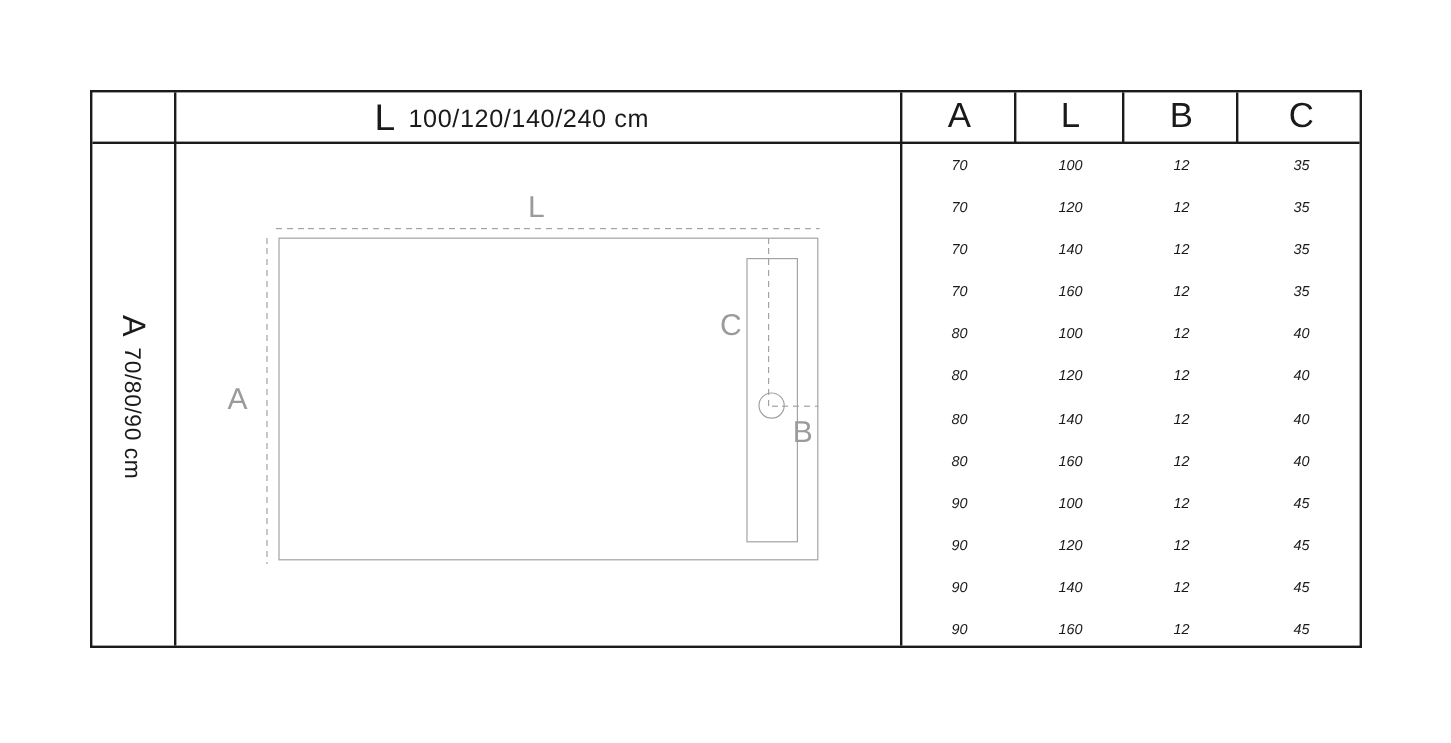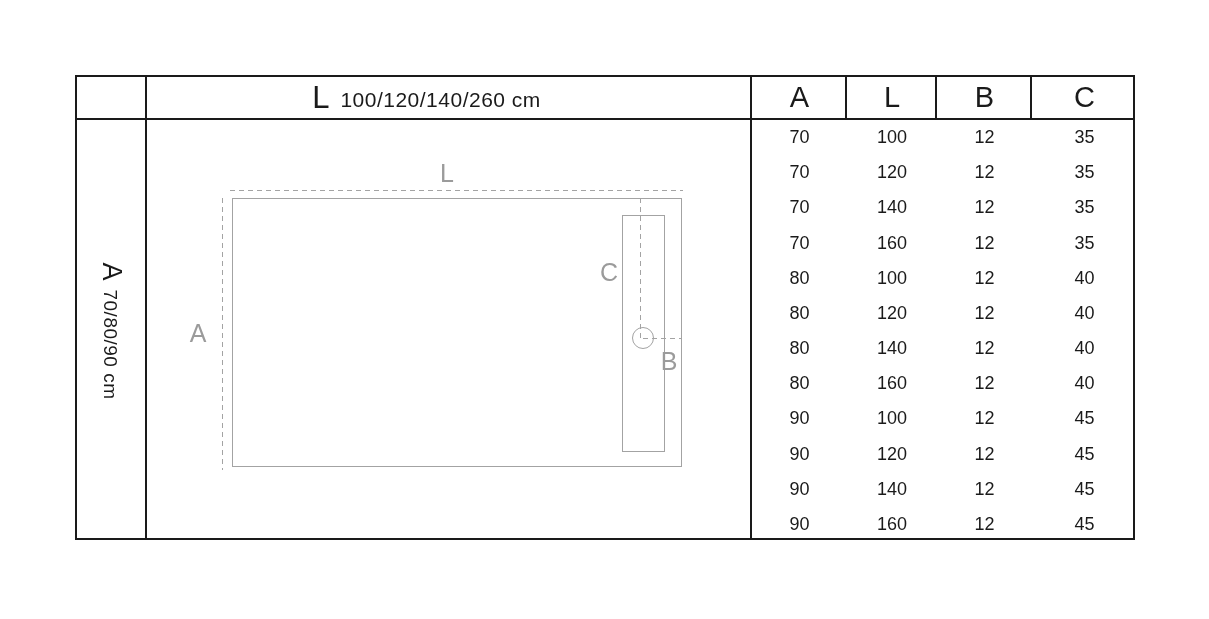--- a/index.html
+++ b/index.html
@@ -94,39 +94,40 @@
   .b-label { left: 522px; top: 241px; }
 
   
   .tbody {
     position: absolute; left: 675px; top: 43px; width: 385px; height: 422px;
     display: flex; flex-direction: column;
   }
   .trow {
     flex: 1; display: grid; grid-template-columns: 95px 90px 95px 105px;
     align-items: center; justify-items: center;
-    font-size: 18px;
+    font-size: 12px;
+    font-style: italic;
   }
 </style>
 </head>
 <body>
 
 <div class="canvas">
   <div class="frame">
 
     <div class="vline v-side"></div>
     <div class="vline v-table"></div>
     <div class="hline"></div>
     <div class="vline header-sep sep1"></div>
     <div class="vline header-sep sep2"></div>
     <div class="vline header-sep sep3"></div>
 
     <div class="top-header">
       <span class="th-letter">L</span>
-      <span class="th-values">100/120/140/260 cm</span>
+      <span class="th-values">100/120/140/240 cm</span>
     </div>
 
     <div class="col-headers">
       <div class="col-h">A</div>
       <div class="col-h">L</div>
       <div class="col-h">B</div>
       <div class="col-h">C</div>
     </div>
 
     <div class="side-cell">

